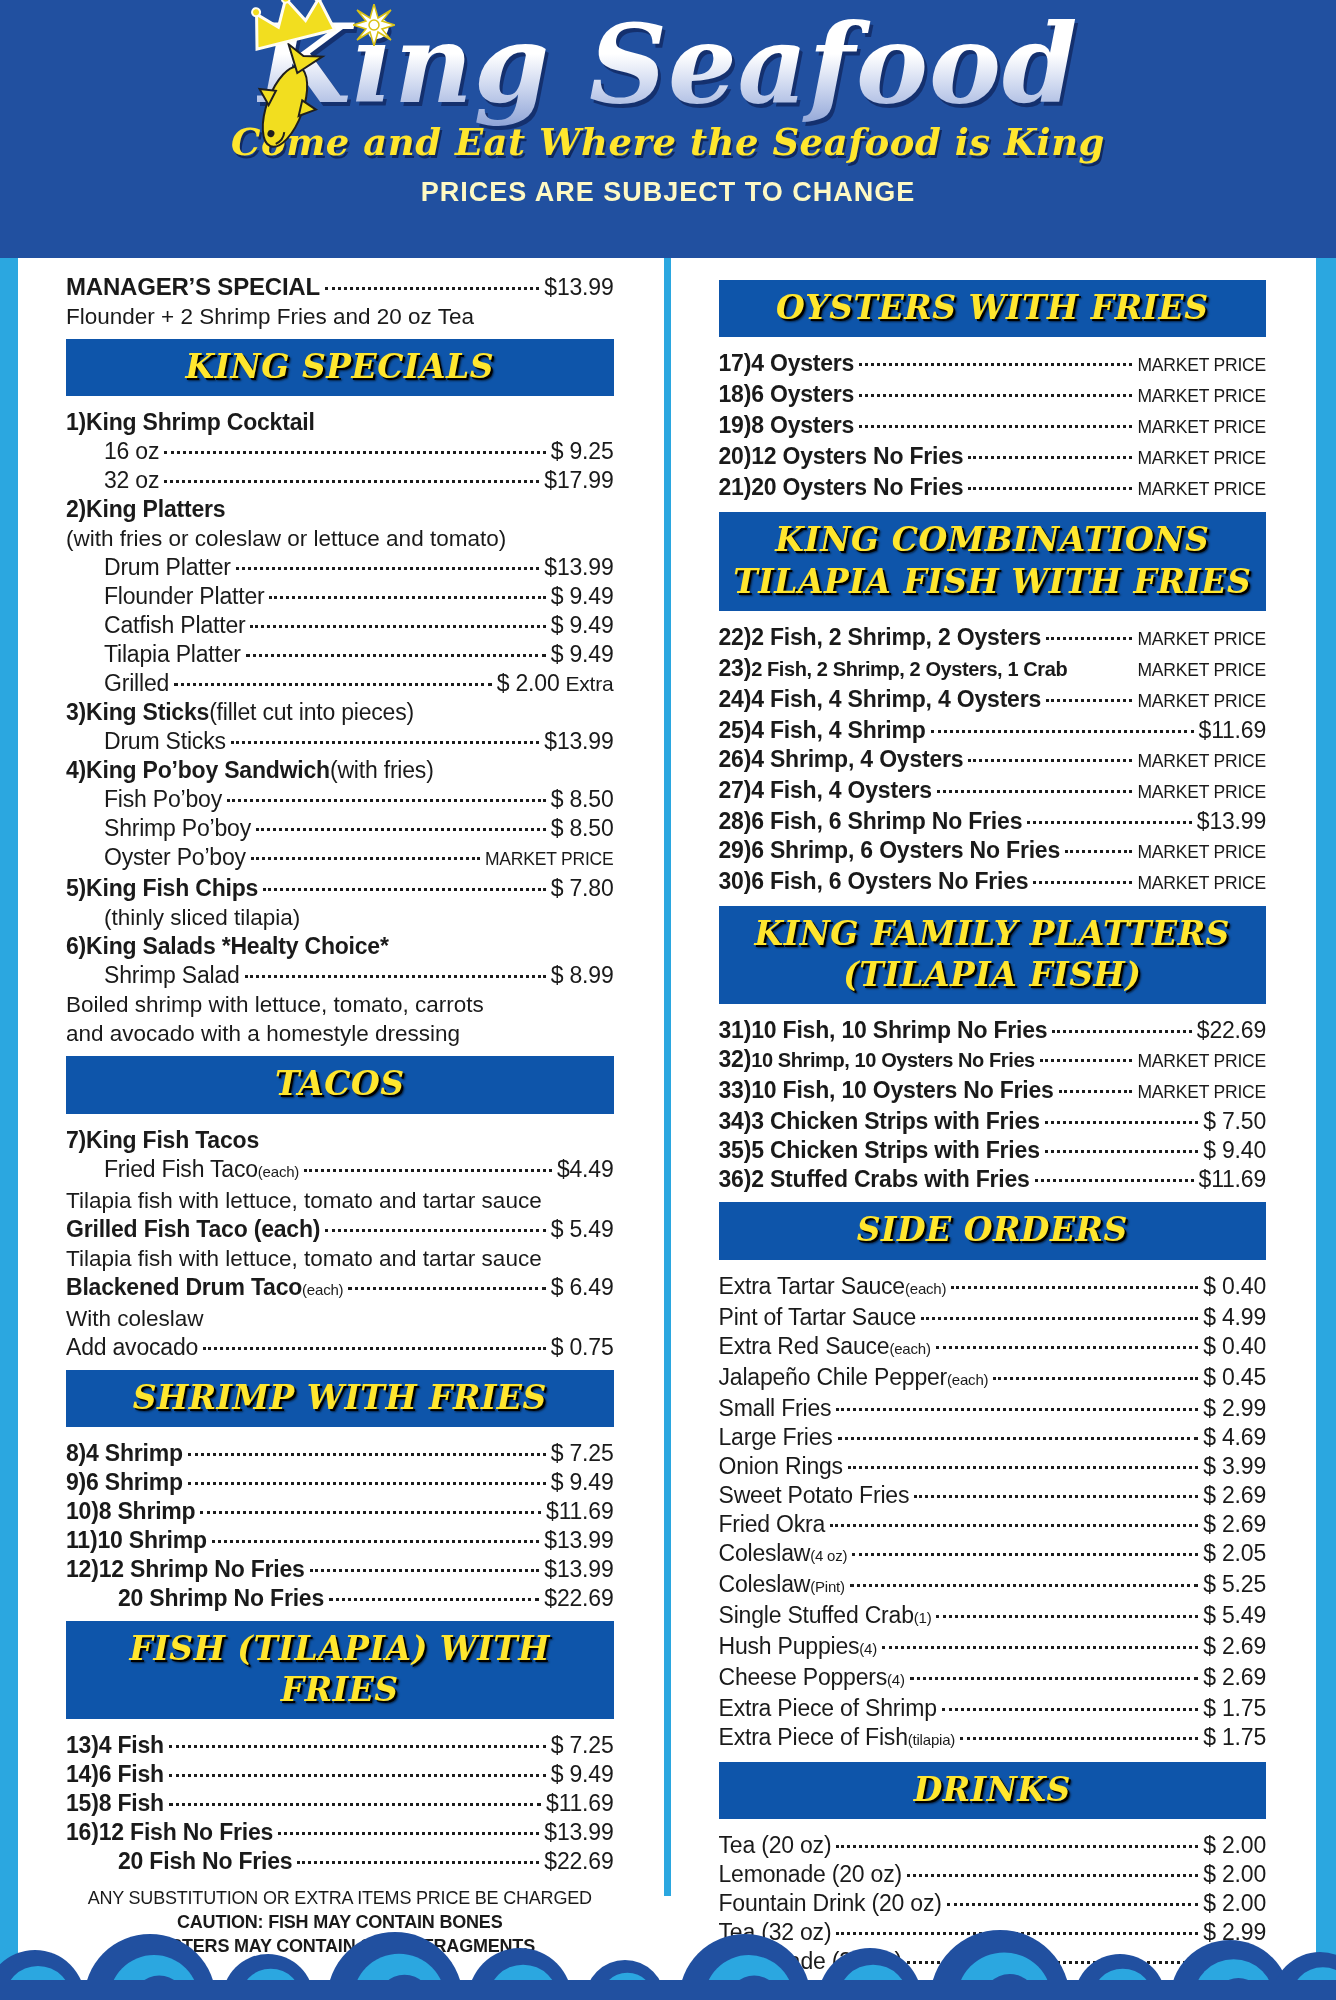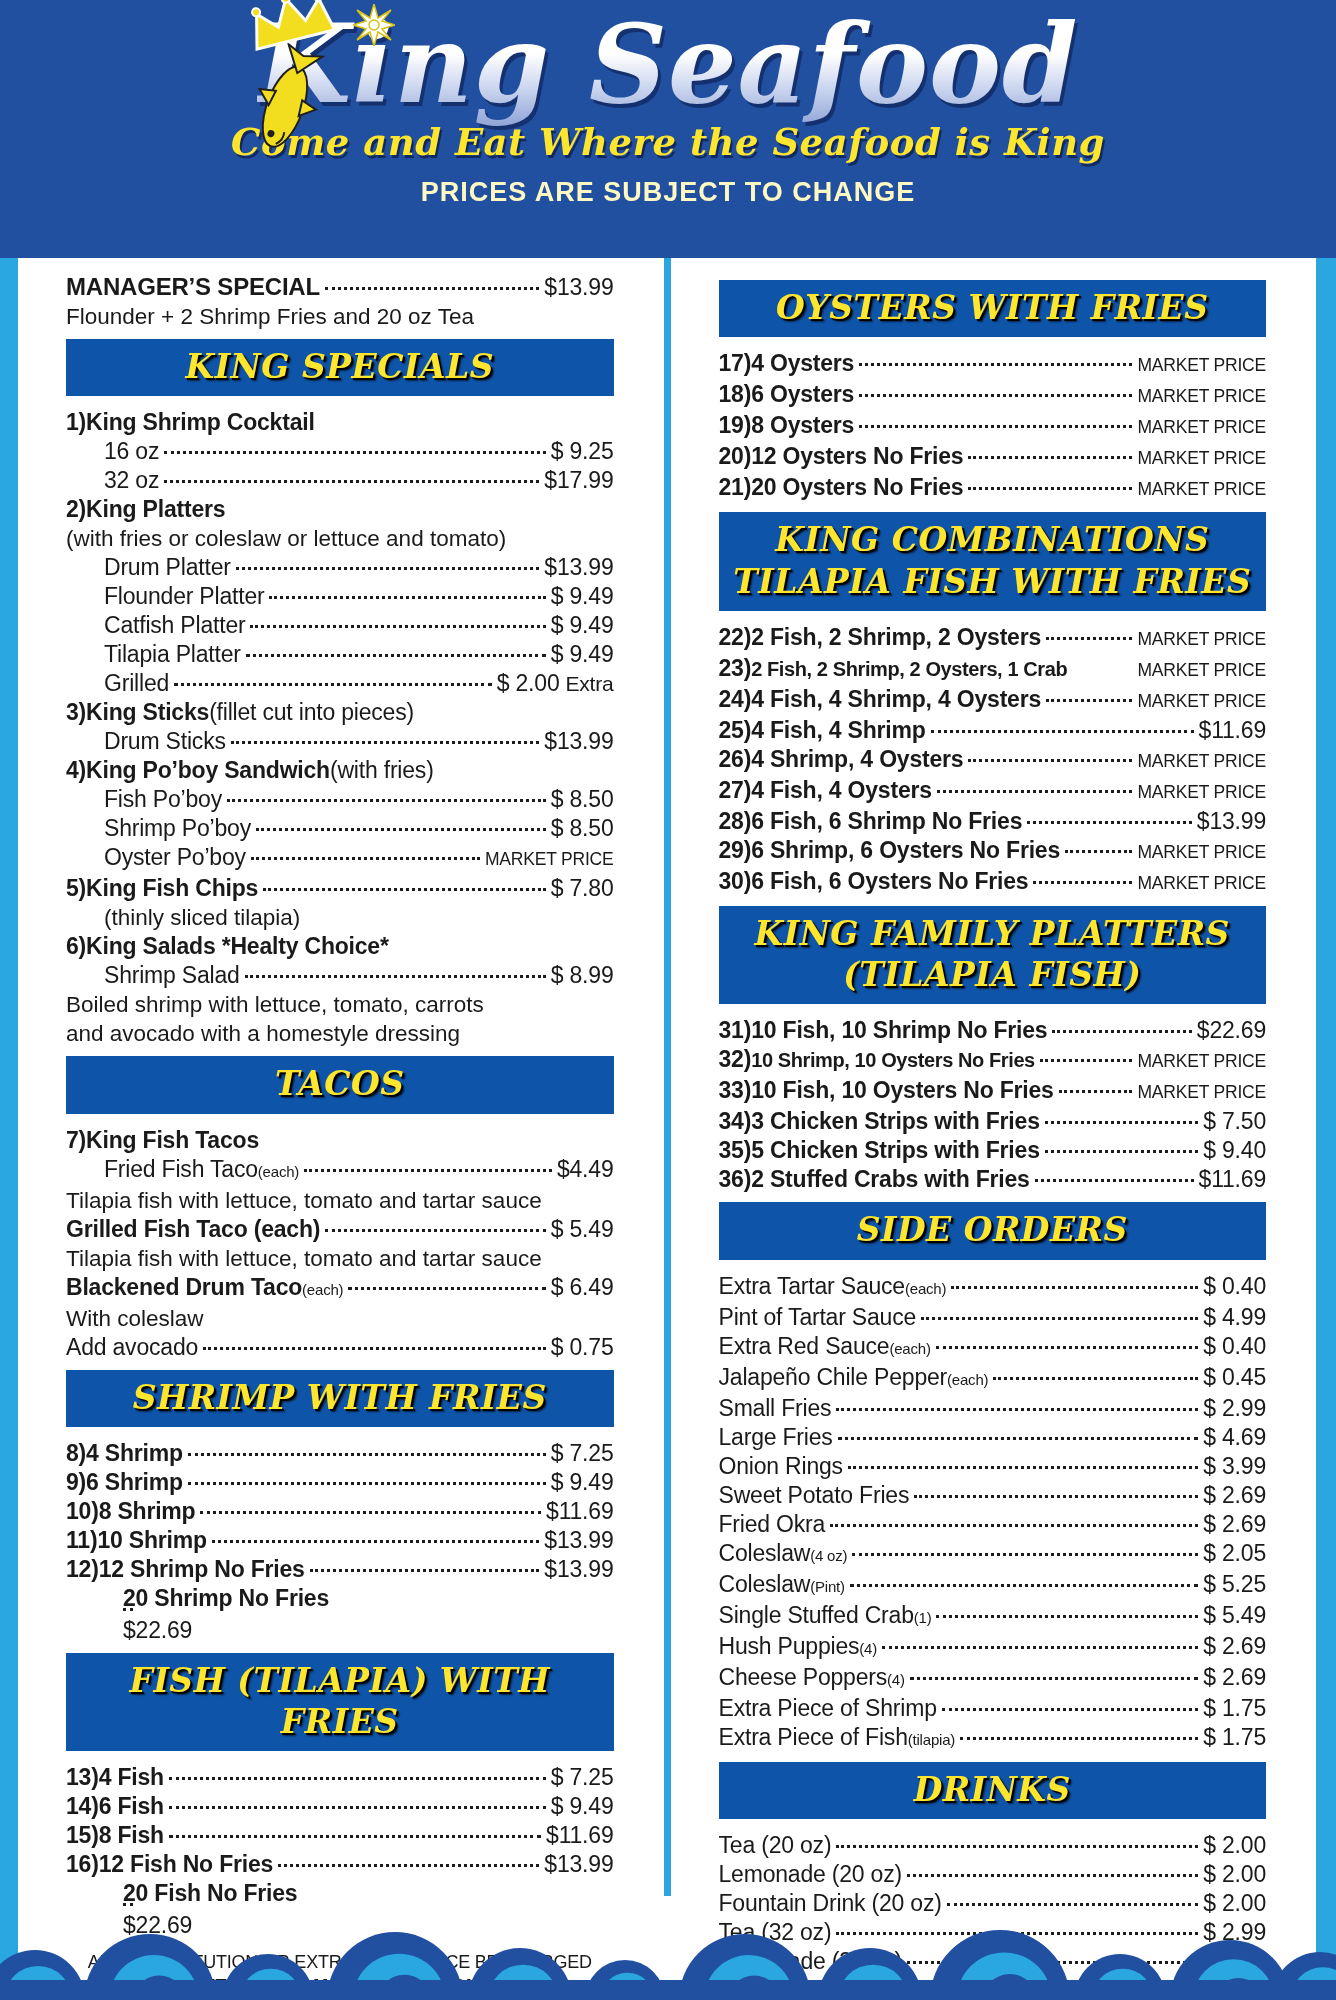--- a/index.html
+++ b/index.html
@@ -30,21 +30,21 @@
   .num{font-weight:bold;margin-right:0;white-space:pre;}
   .b{font-weight:bold;}
   .n{font-weight:normal;}
   .row .b + .n, .row .n + .sm, .row .b + .sm{text-align:right;}
   .sm{font-size:15px;}
   .dots{flex:1 1 auto;min-width:10px;margin:0 5px;border-bottom:3px dotted #1c1c1c;transform:translateY(-5px);}
   .price{font-weight:normal;white-space:pre;}
   .market{font-size:17.5px;letter-spacing:-0.2px;}
   .extra{font-size:21px;margin-left:6px;}
   .ml-auto{margin-left:auto;}
-  .ind1{padding-left:38px;} .ind2{padding-left:52px;flex-direction:column;}
+  .ind1{padding-left:38px;} .ind2{padding-left:52px;}
   .note{font-size:22.5px;line-height:29px;}
   .note.ind1{padding-left:38px;}
   .note.small{font-size:17.5px;line-height:26px;letter-spacing:-0.3px;}
   .condensed .b{font-size:20px;letter-spacing:-0.4px;}
   .special{margin-bottom:8px;}
   .special .b{font-size:24px;}
   
   .section{margin-bottom:4px;}
   .bar{background:#0e55aa;margin:8px 0 12px;padding:7px 0 9px;text-align:center;}
   .bar-line{font-family:"DejaVu Serif",serif;font-style:italic;font-weight:bold;font-size:33px;

